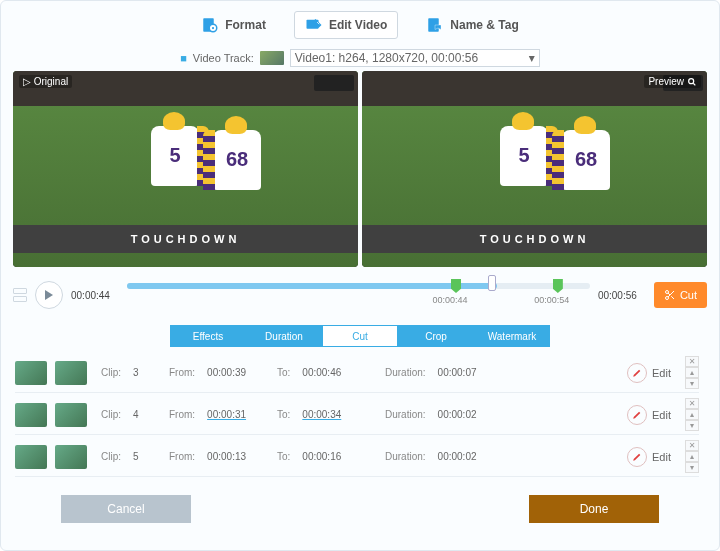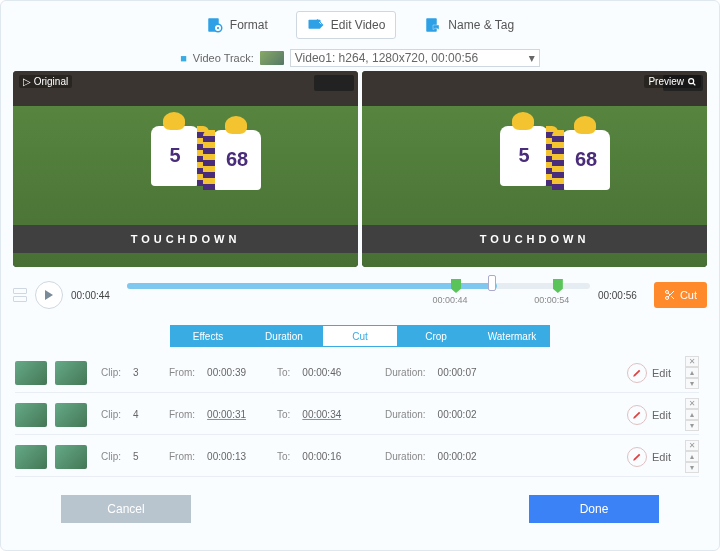--- a/index.html
+++ b/index.html
@@ -1,18 +1,18 @@
 <!DOCTYPE html>
 <html><head>
 <meta charset="utf-8">
 <style>
 * { box-sizing: border-box; margin: 0; padding: 0; }
 body { font-family: Arial, sans-serif; font-size: 11px; background: #fff; width: 720px; height: 551px; overflow: hidden; color: #666; }
 .app { width: 720px; height: 551px; background: #fafdff; border-radius: 6px; border: 1px solid #e0e8ef; display: flex; flex-direction: column; }
-.top-tabs { display: flex; justify-content: center; gap: 18px; padding: 10px 0 8px; }
+.top-tabs { display: flex; justify-content: center; gap: 18px; padding: 10px 0 8px; font-weight: bold; }
 .top-tab { display: flex; align-items: center; gap: 6px; padding: 4px 10px; border-radius: 3px; cursor: pointer; }
 .top-tab.active { border: 1px solid #cfd8e0; background: #fff; }
 .top-tab svg { width: 18px; height: 18px; }
 .top-tab span { font-size: 12px; color: #555; }
 .track-row { display: flex; align-items: center; justify-content: center; gap: 6px; padding: 2px 0 4px; font-size: 11px; color: #666; }
 .track-select { width: 250px; height: 18px; border: 1px solid #cfd8e0; background: #fff; font-size: 12px; padding: 0 4px; display: flex; align-items: center; justify-content: space-between; }
 .track-thumb { width: 24px; height: 14px; background: linear-gradient(135deg,#8a6,#576); border-radius: 1px; }
 .previews { display: flex; gap: 4px; padding: 0 12px; position: relative; }
 .prev-box { flex: 1; height: 196px; border-radius: 4px; overflow: hidden; position: relative; background: #222; }
 .field { position:absolute; inset:0; background: linear-gradient(#5a8a42,#486f34); }
@@ -56,21 +56,21 @@
 .cf-from { width:100px; }
 .cf-to { width:100px; }
 .cf-dur { width:120px; }
 .edit-btn { display:flex; align-items:center; gap:5px; cursor:pointer; margin-left:auto; }
 .edit-icon { width:20px; height:20px; border:1px solid #e0c0c0; border-radius:50%; display:flex; align-items:center; justify-content:center; }
 .row-ctrl { display:flex; flex-direction:column; gap:0; margin-left:6px; }
 .row-ctrl div { width:14px; height:11px; border:1px solid #ddd; background:#f7f9fb; display:flex; align-items:center; justify-content:center; font-size:8px; color:#999; cursor:pointer; }
 .bottom { display:flex; justify-content:space-between; padding:12px 60px 14px; }
 .btn { width:130px; height:28px; border:none; border-radius:0; font-size:12px; cursor:pointer; }
 .btn.cancel { background:#b8c4ce; color:#fff; }
-.btn.done { background:#3b82f6; color:#fff; }
+.btn.done { background:#a16207; color:#fff; }
 .underlined { text-decoration: underline; text-decoration-color: #39ace4; }
 </style>
 </head>
 <body>
 
 <div class="app">
   <div class="top-tabs">
     <div class="top-tab">
       <svg viewBox="0 0 24 24" fill="#2ea0e6">
           <rect x="3" y="3" width="14" height="18" rx="1"></rect>

